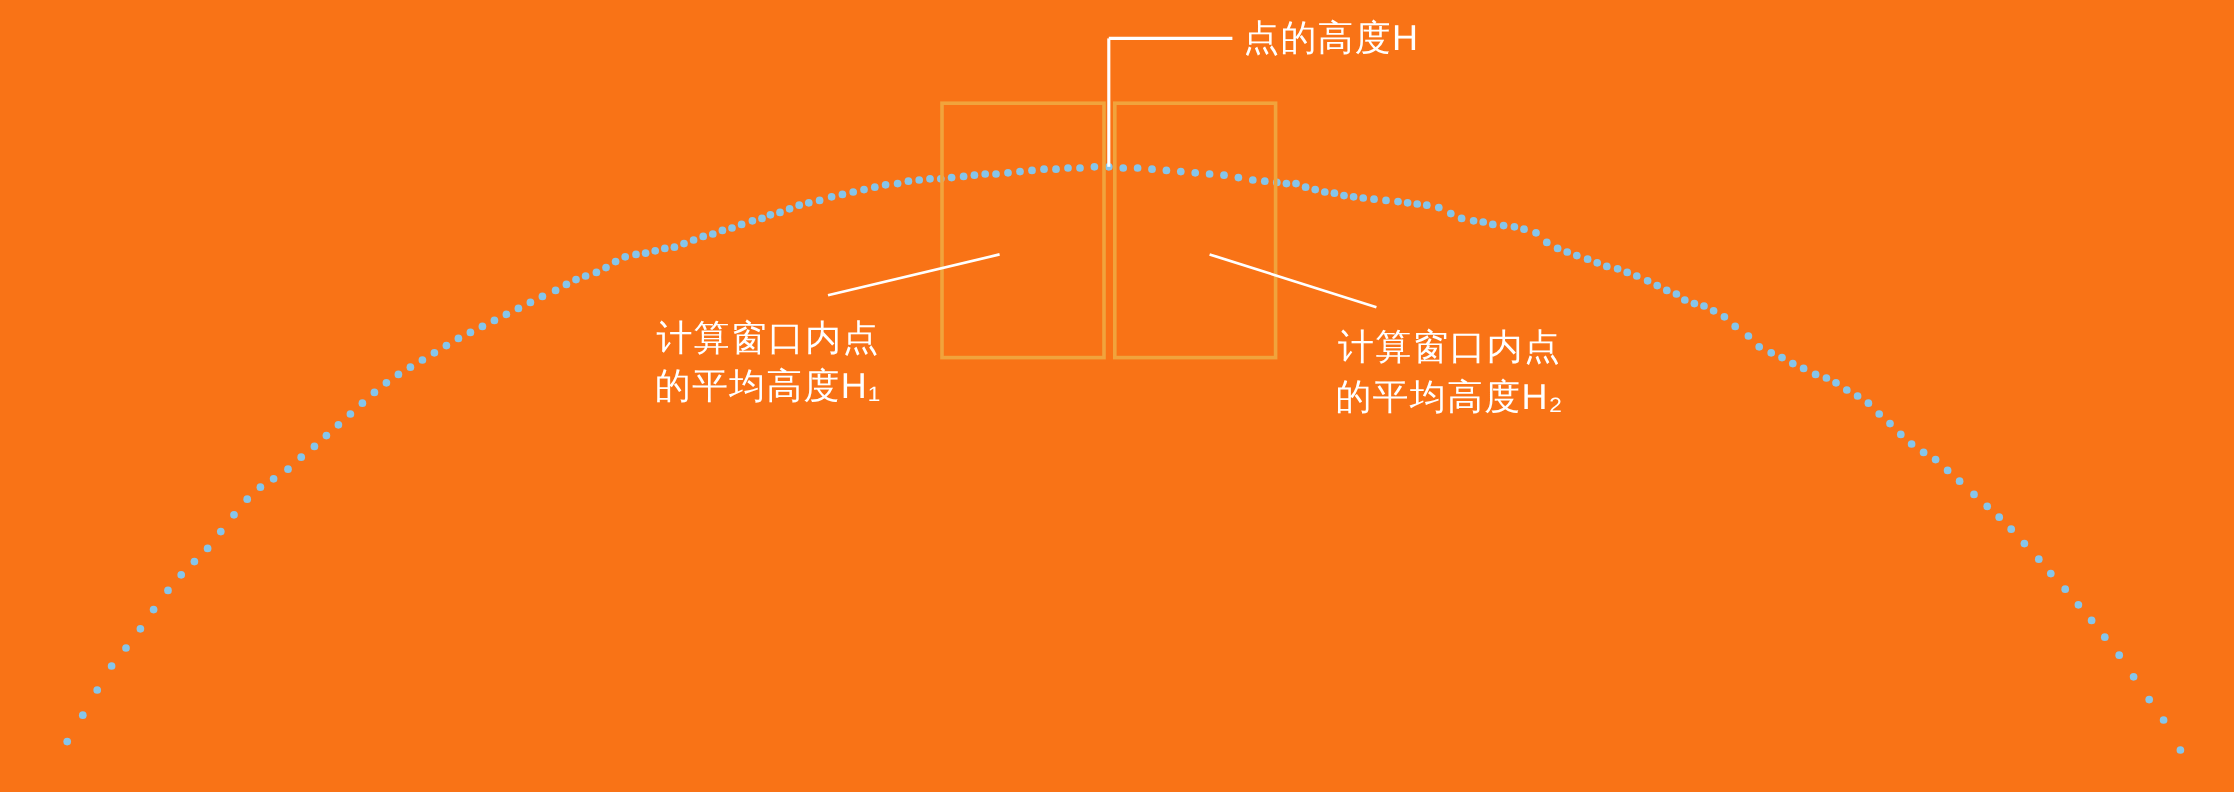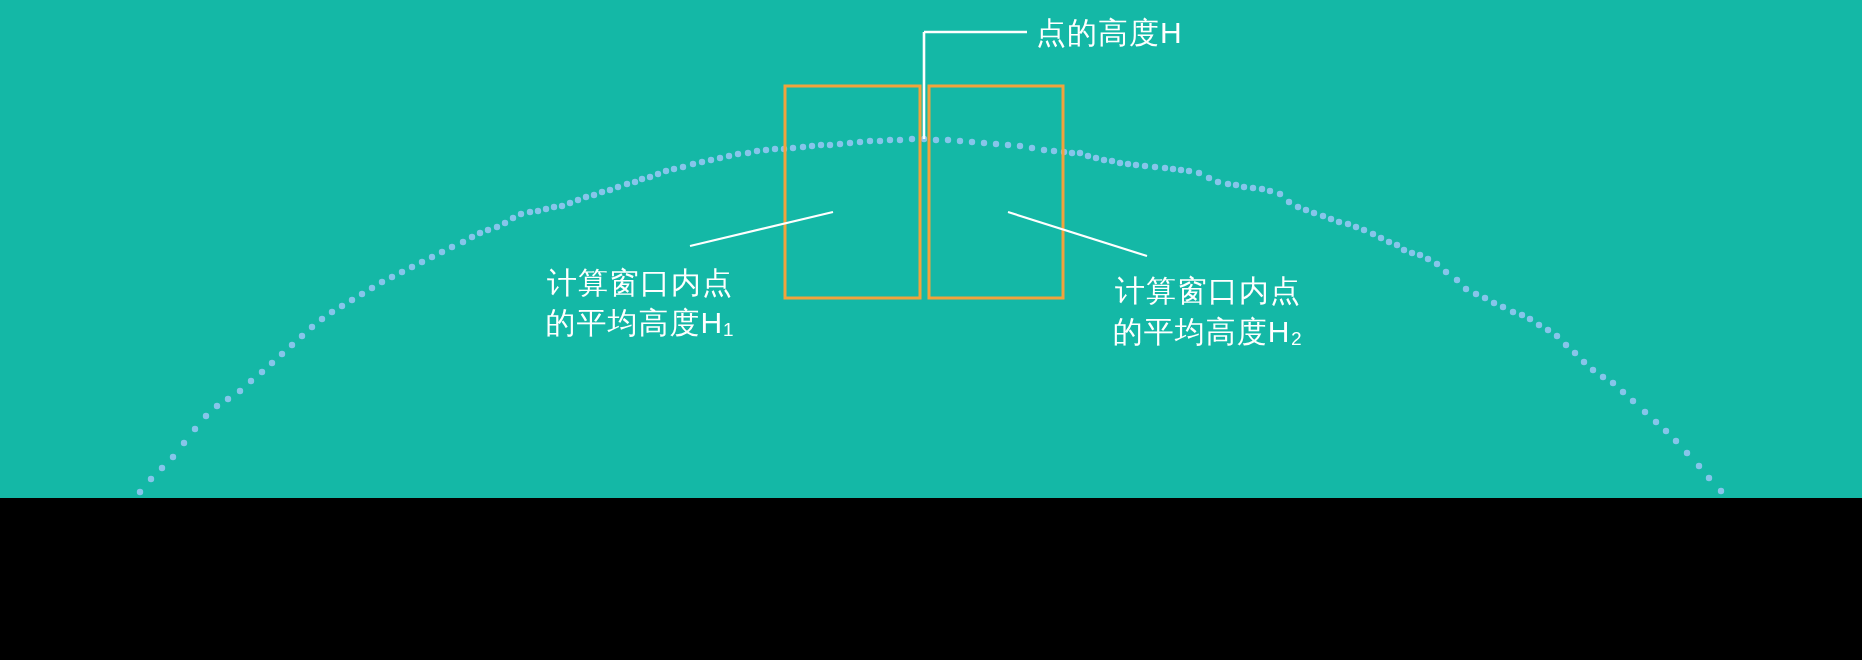--- a/index.html
+++ b/index.html
@@ -1,16 +1,16 @@
 <!DOCTYPE html>
 <html><head>
 <meta charset="utf-8">
 <style>
   html,body{margin:0;padding:0;background:#000;}
-  .stage{width:1862px;height:498px;background:#14b8a6;position:relative;overflow:hidden;}
+  .stage{width:1862px;height:660px;background:#f97316;position:relative;overflow:hidden;}
   svg{display:block;}
   .win{fill:none;stroke-width:3px;}
   .ann{fill:none;stroke:#fff;stroke-width:2.6px;}
   .thin{stroke-width:2.2px;}
   .lbl{fill:#fff;font-family:"Liberation Sans","DejaVu Sans",sans-serif;font-size:30px;dominant-baseline:central;letter-spacing:1px;}
   .mid{text-anchor:middle;}
   .start{text-anchor:start;}
 </style>
 </head>
 <body>

